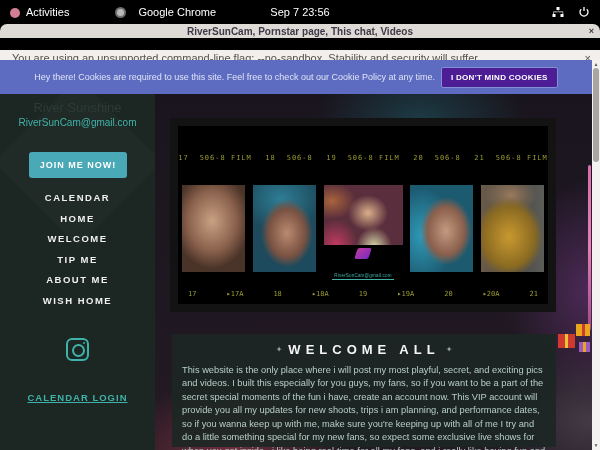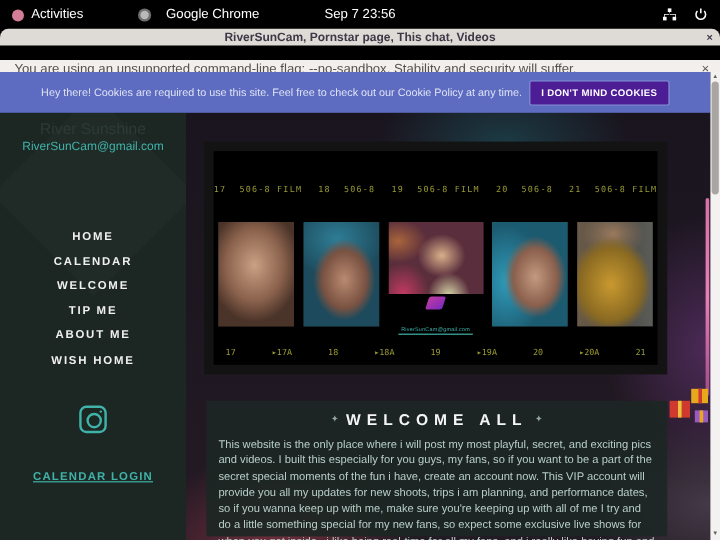--- a/index.html
+++ b/index.html
@@ -252,23 +252,24 @@
       <div class="box">
         <div class="ribbon-v"></div>
       </div>
     </div>
 </div>
 
 <div class="abs sidebar">
   <div class="side-watermark"></div>
   <div class="side-name">River Sunshine</div>
   <div class="side-email">RiverSunCam@gmail.com</div>
+  <button class="join-btn">JOIN ME NOW!</button>
   <div class="side-menu">
+    <div class="side-item">CALENDAR</div>
     <div class="side-item">HOME</div>
-    <div class="side-item">CALENDAR</div>
     <div class="side-item">WELCOME</div>
     <div class="side-item">TIP ME</div>
     <div class="side-item">ABOUT ME</div>
     <div class="side-item">WISH HOME</div>
   </div>
   <div class="insta"></div>
   <div class="members">CALENDAR LOGIN</div>
 </div>
 
 <div class="abs cookiebar">

